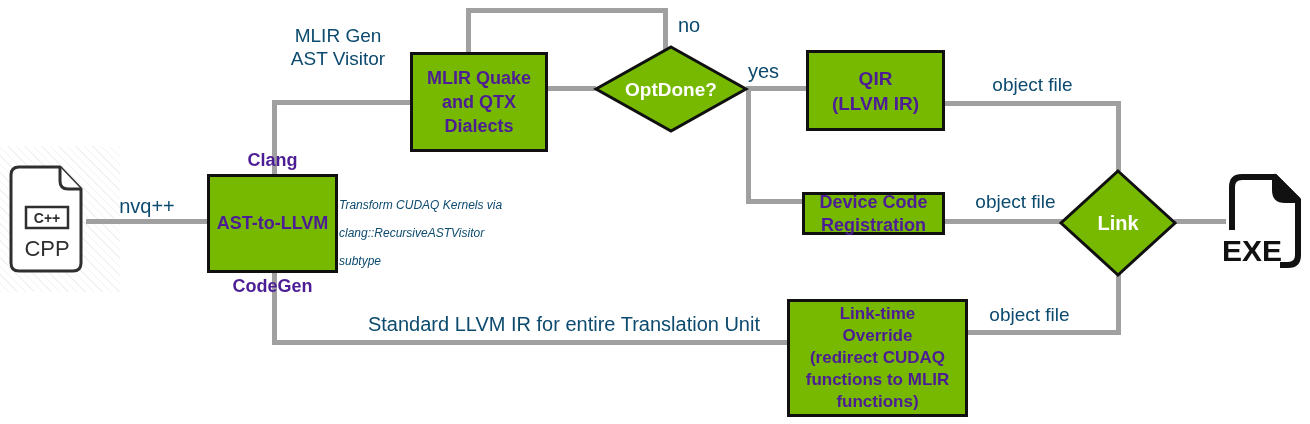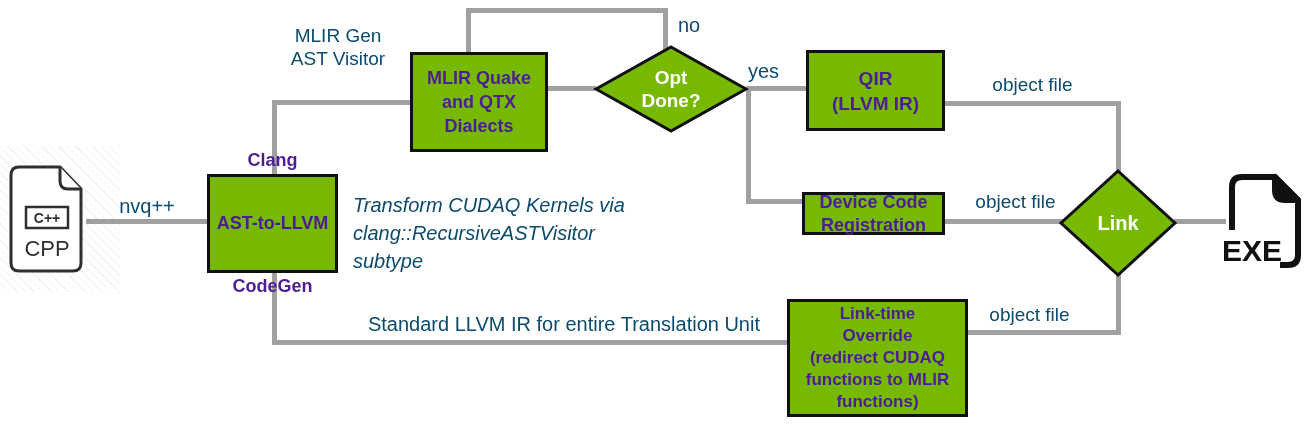--- a/index.html
+++ b/index.html
@@ -30,37 +30,37 @@
   .clang{left:207px;top:174px;width:131px;height:99px;font-size:18px;line-height:23px;gap:40px;}
   .mlir{left:410px;top:52px;width:138px;height:100px;font-size:18px;line-height:24px;}
   .qir{left:806px;top:50px;width:139px;height:81px;font-size:19px;line-height:25px;}
   .device{left:802px;top:192px;width:143px;height:43px;font-size:18px;line-height:23px;}
   .override{left:787px;top:299px;width:181px;height:118px;font-size:17px;line-height:22px;}
   
   .diamond{position:absolute;z-index:2;}
   .diamond svg{display:block;}
   .dlabel{
     position:absolute;left:0;top:0;width:100%;height:100%;
-    display:flex;flex-direction:column;align-items:center;justify-content:center;
+    display:flex;flex-direction:row;align-items:center;justify-content:center;
     color:#ffffff;font-weight:bold;text-align:center;
   }
   .opt-diamond{left:593px;top:44px;width:156px;height:90px;}
   .opt-diamond .dlabel{font-size:19px;line-height:23px;}
   .link-diamond{left:1058px;top:168px;width:120px;height:110px;}
   .link-diamond .dlabel{font-size:20px;}
   
   .lbl{position:absolute;z-index:3;color:#0c4a6e;}
   .lbl-nvqpp{left:92px;top:195px;width:110px;text-align:center;font-size:20px;}
   .lbl-mlirgen{left:268px;top:24px;width:140px;text-align:center;font-size:19px;line-height:23px;}
   .lbl-no{left:678px;top:14px;font-size:20px;}
   .lbl-yes{left:748px;top:60px;font-size:20px;}
   .lbl-objfile-top{left:960px;top:74px;width:145px;text-align:center;font-size:19px;}
   .lbl-objfile-mid{left:948px;top:191px;width:135px;text-align:center;font-size:19px;}
   .lbl-objfile-bottom{left:962px;top:304px;width:135px;text-align:center;font-size:19px;}
-  .lbl-note{left:353px;top:191px;width:320px;font-size:20px;line-height:28px;font-style:italic;}
+  .lbl-note{left:339px;top:191px;width:320px;font-size:12px;line-height:28px;font-style:italic;}
   .lbl-stdllvm{left:300px;top:313px;width:460px;text-align:right;font-size:20px;}
   
   .fileicon{position:absolute;z-index:2;}
 </style>
 </head>
 <body>
 
 <div class="stage">
 
   <div class="hatch"></div>

